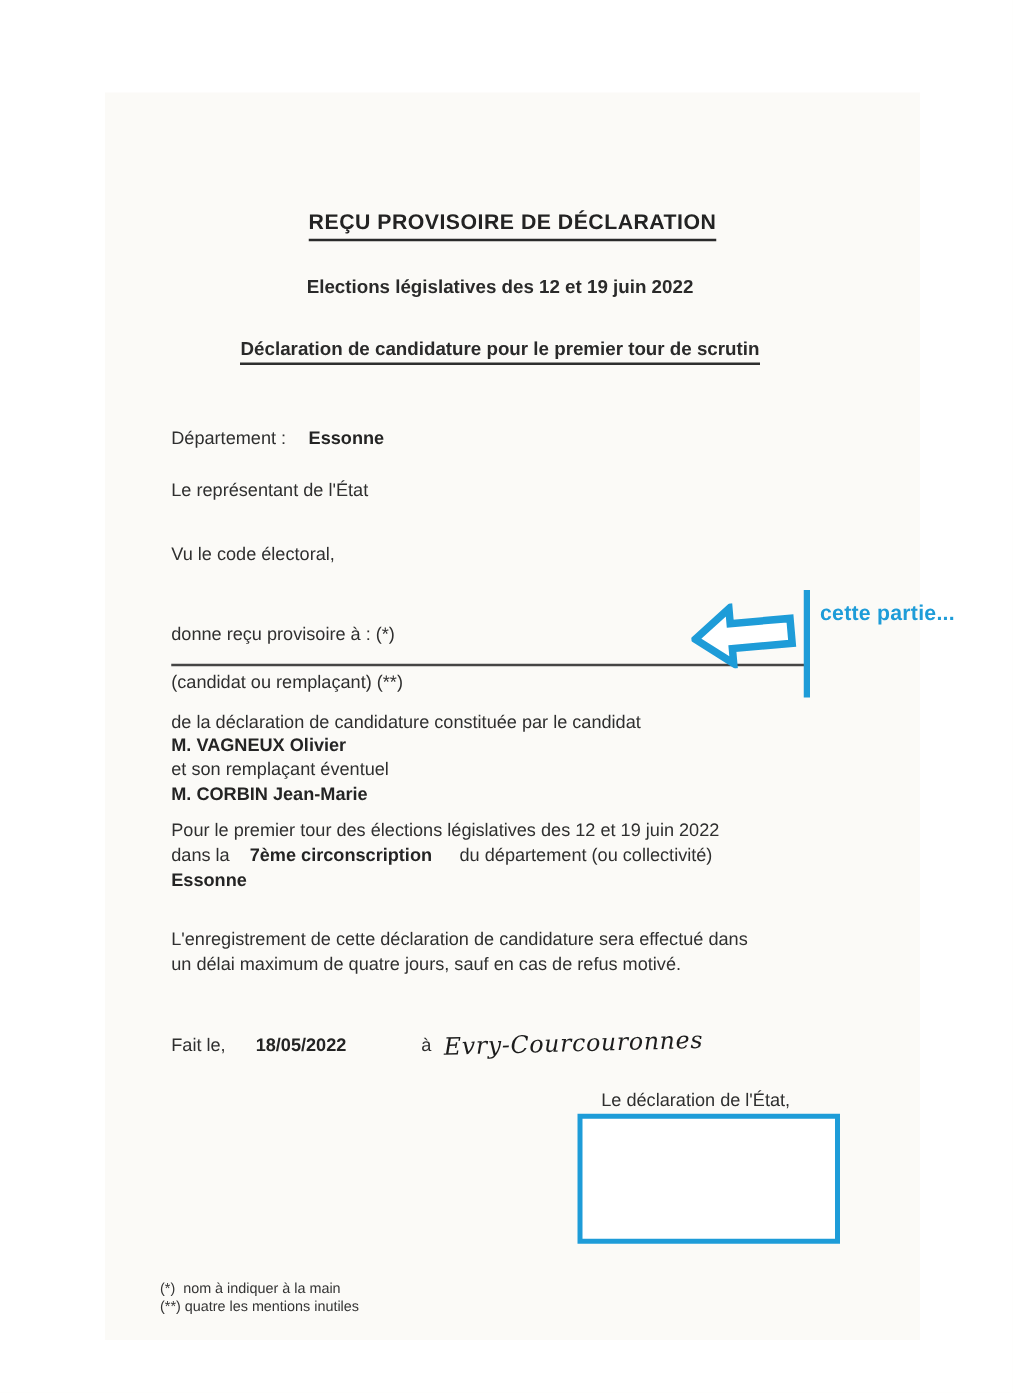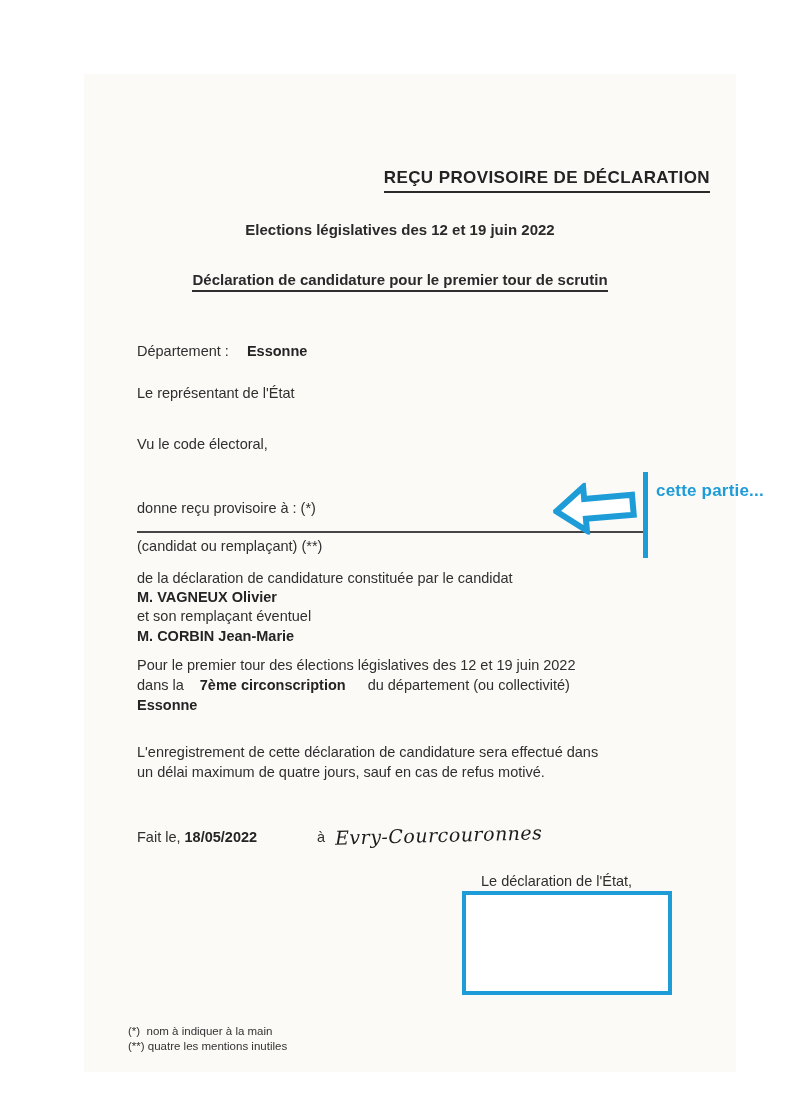--- a/index.html
+++ b/index.html
@@ -20,24 +20,24 @@
     position: absolute;
     left: 84px;
     top: 74px;
     width: 652px;
     height: 998px;
     background: #fbfaf7;
   }
   .abs { position: absolute; }
 
   .doc-title-wrap {
-    left: 90px;
+    left: 100px;
     top: 168px;
     width: 620px;
-    text-align: right;
+    text-align: center;
   }
   .doc-title {
     display: inline-block;
     font-size: 17px;
     font-weight: bold;
     letter-spacing: 0.4px;
     color: #232323;
     border-bottom: 2px solid #2a2a2a;
     padding-bottom: 3px;
   }
@@ -83,21 +83,21 @@
     height: 2px;
     background: #454545;
   }
 
   .para { line-height: 19.2px; }
   .para2 { line-height: 20px; }
 
   .circ-value { margin-left: 16px; }
   .du-dept { margin-left: 22px; text-align: center; }
 
-  .date-value { margin-left: 4px; }
+  .date-value { margin-left: 24px; }
   .a-label { margin-left: 60px; }
   .handwriting {
     font-family: "DejaVu Serif", serif;
     font-style: italic;
     font-size: 19px;
     color: #1c1c1c;
     margin-left: 10px;
     letter-spacing: 0.5px;
     display: inline-block;
     transform: rotate(-1.5deg);

